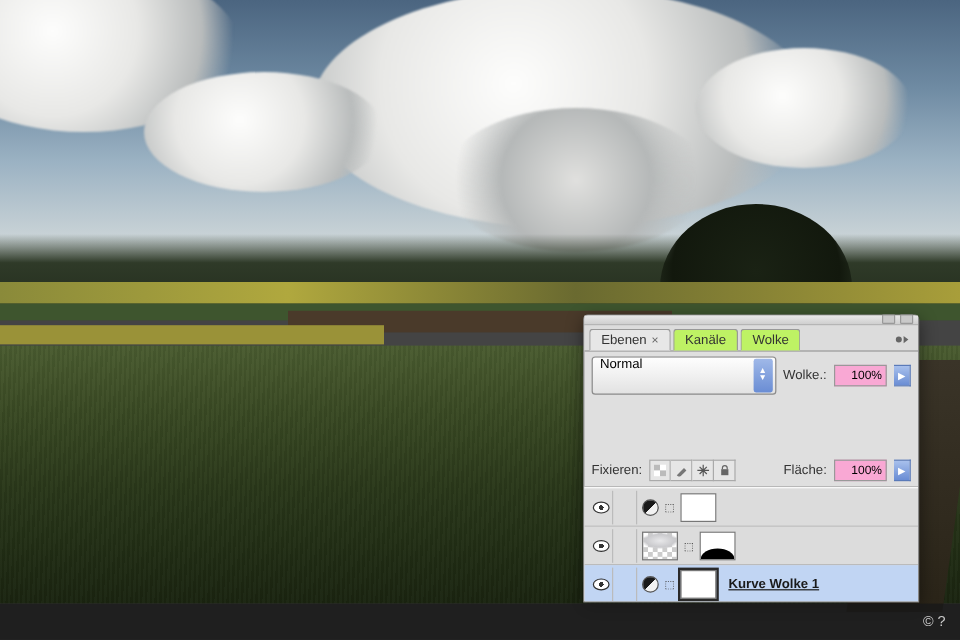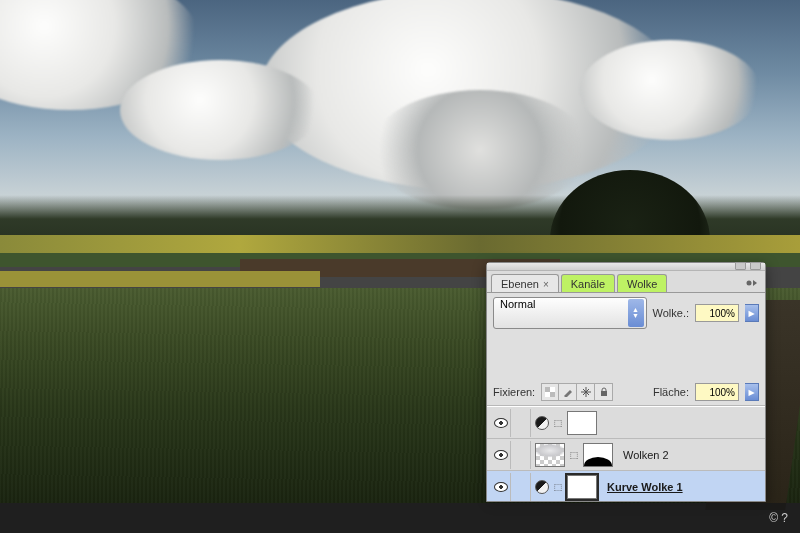--- a/index.html
+++ b/index.html
@@ -126,21 +126,21 @@
   }
   .blend-arrows {
     position:absolute; right:2px; top:1px; bottom:1px; width:16px;
     background: linear-gradient(#9fb8e8,#6a8dd4);
     border-radius:2px;
     display:flex; flex-direction:column; align-items:center; justify-content:center;
     color:#fff; font-size:7px; line-height:6px;
   }
   .lbl { color:#333; font-size:11px; }
   .pct-field {
-    width:44px; height:18px; border:1px solid #999; background:#fef9c3;
+    width:44px; height:18px; border:1px solid #999; background:#f9a8d4;
     display:flex; align-items:center; justify-content:flex-end; padding:0 3px;
     font-size:10px;
   }
   .pct-arrow {
     width:14px; height:18px;
     background: linear-gradient(#a8c0ec,#6a8dd4);
     border:1px solid #5a7ab8; border-left:none;
     display:flex; align-items:center; justify-content:center;
     color:#fff; font-size:8px;
   }
@@ -342,21 +342,20 @@
     </div>
 
     <div class="layer">
       <div class="vis">
           <div class="eye"></div>
         </div>
       <div class="linkcol"></div>
       <div class="thumb checker"></div>
       <div class="linkicon">⬚</div>
       <div class="thumb mask-curved"></div>
-      <div class="layer-name">Wolken 2</div>
     </div>
 
     <div class="layer selected">
       <div class="vis">
           <div class="eye"></div>
         </div>
       <div class="linkcol"></div>
       <div class="adj-circle"></div>
       <div class="linkicon">⬚</div>
       <div class="thumb white" style="outline:2px solid #2a2a2a"></div>

